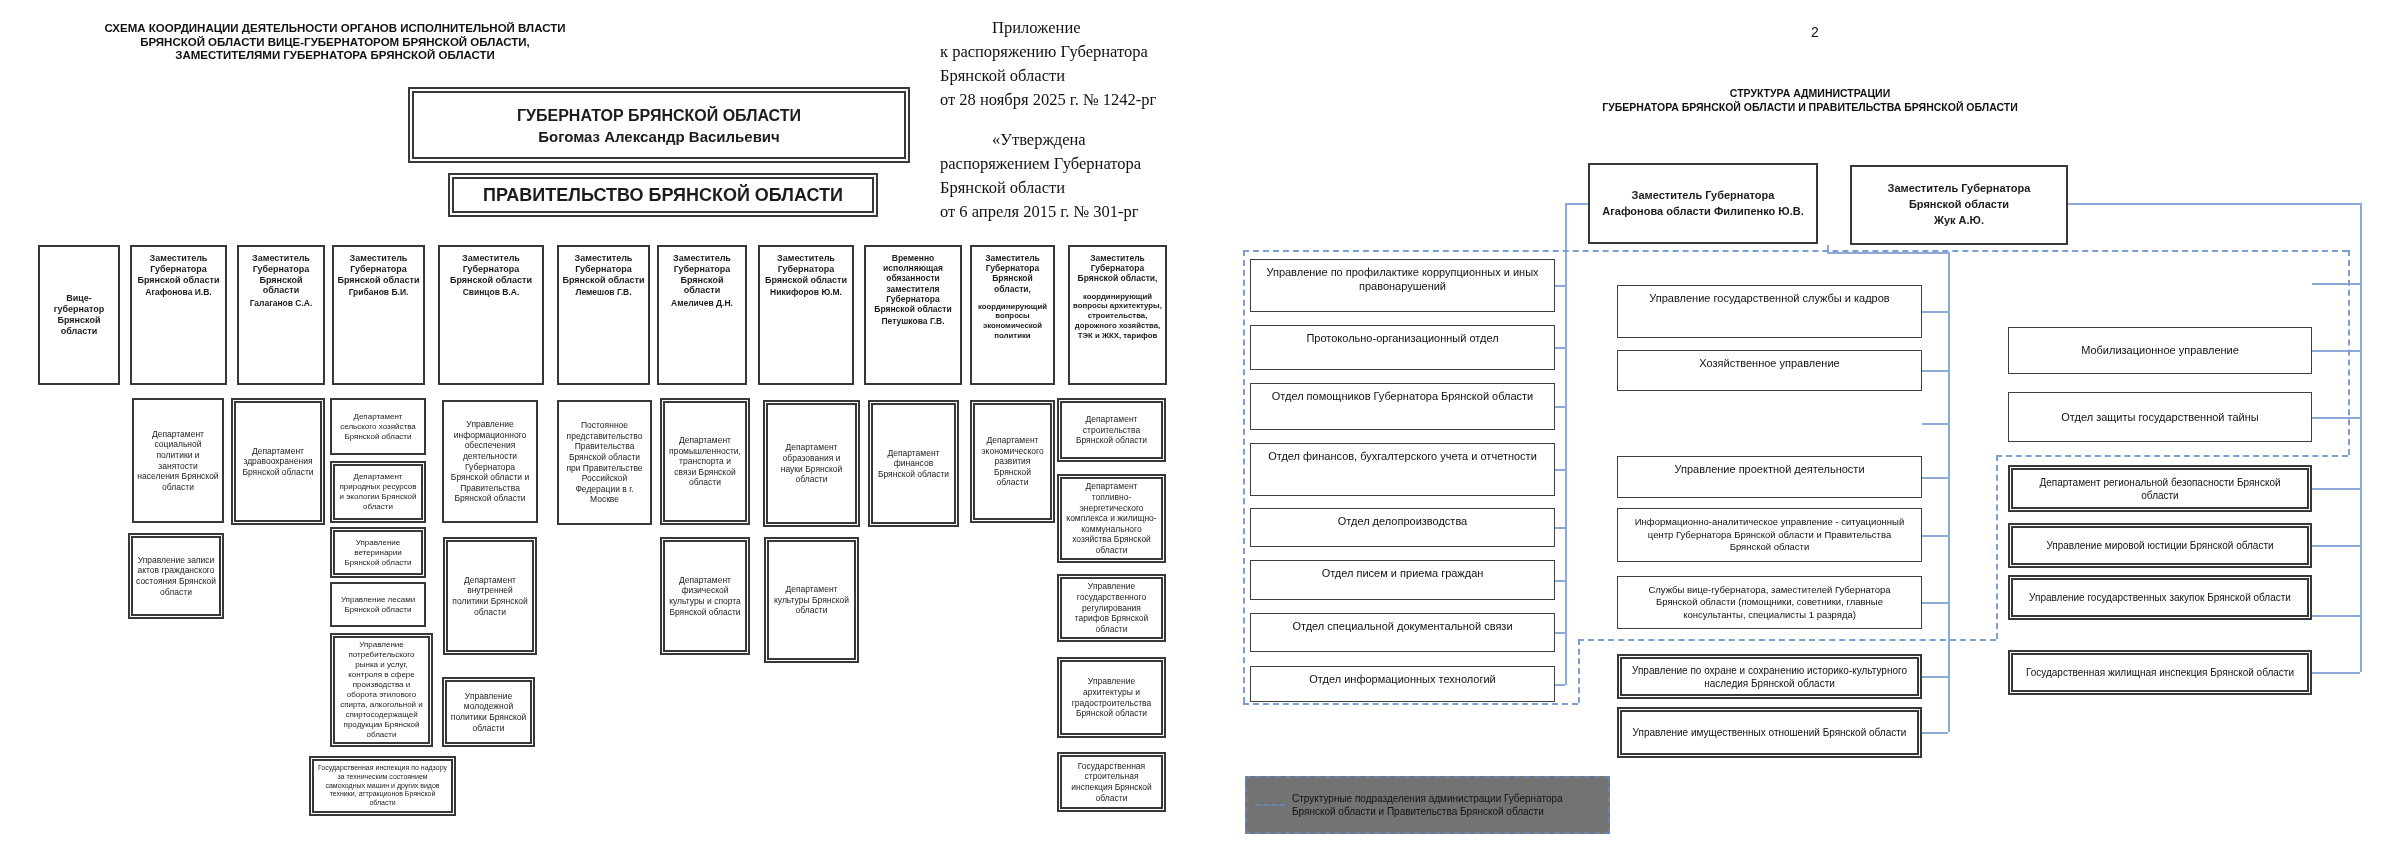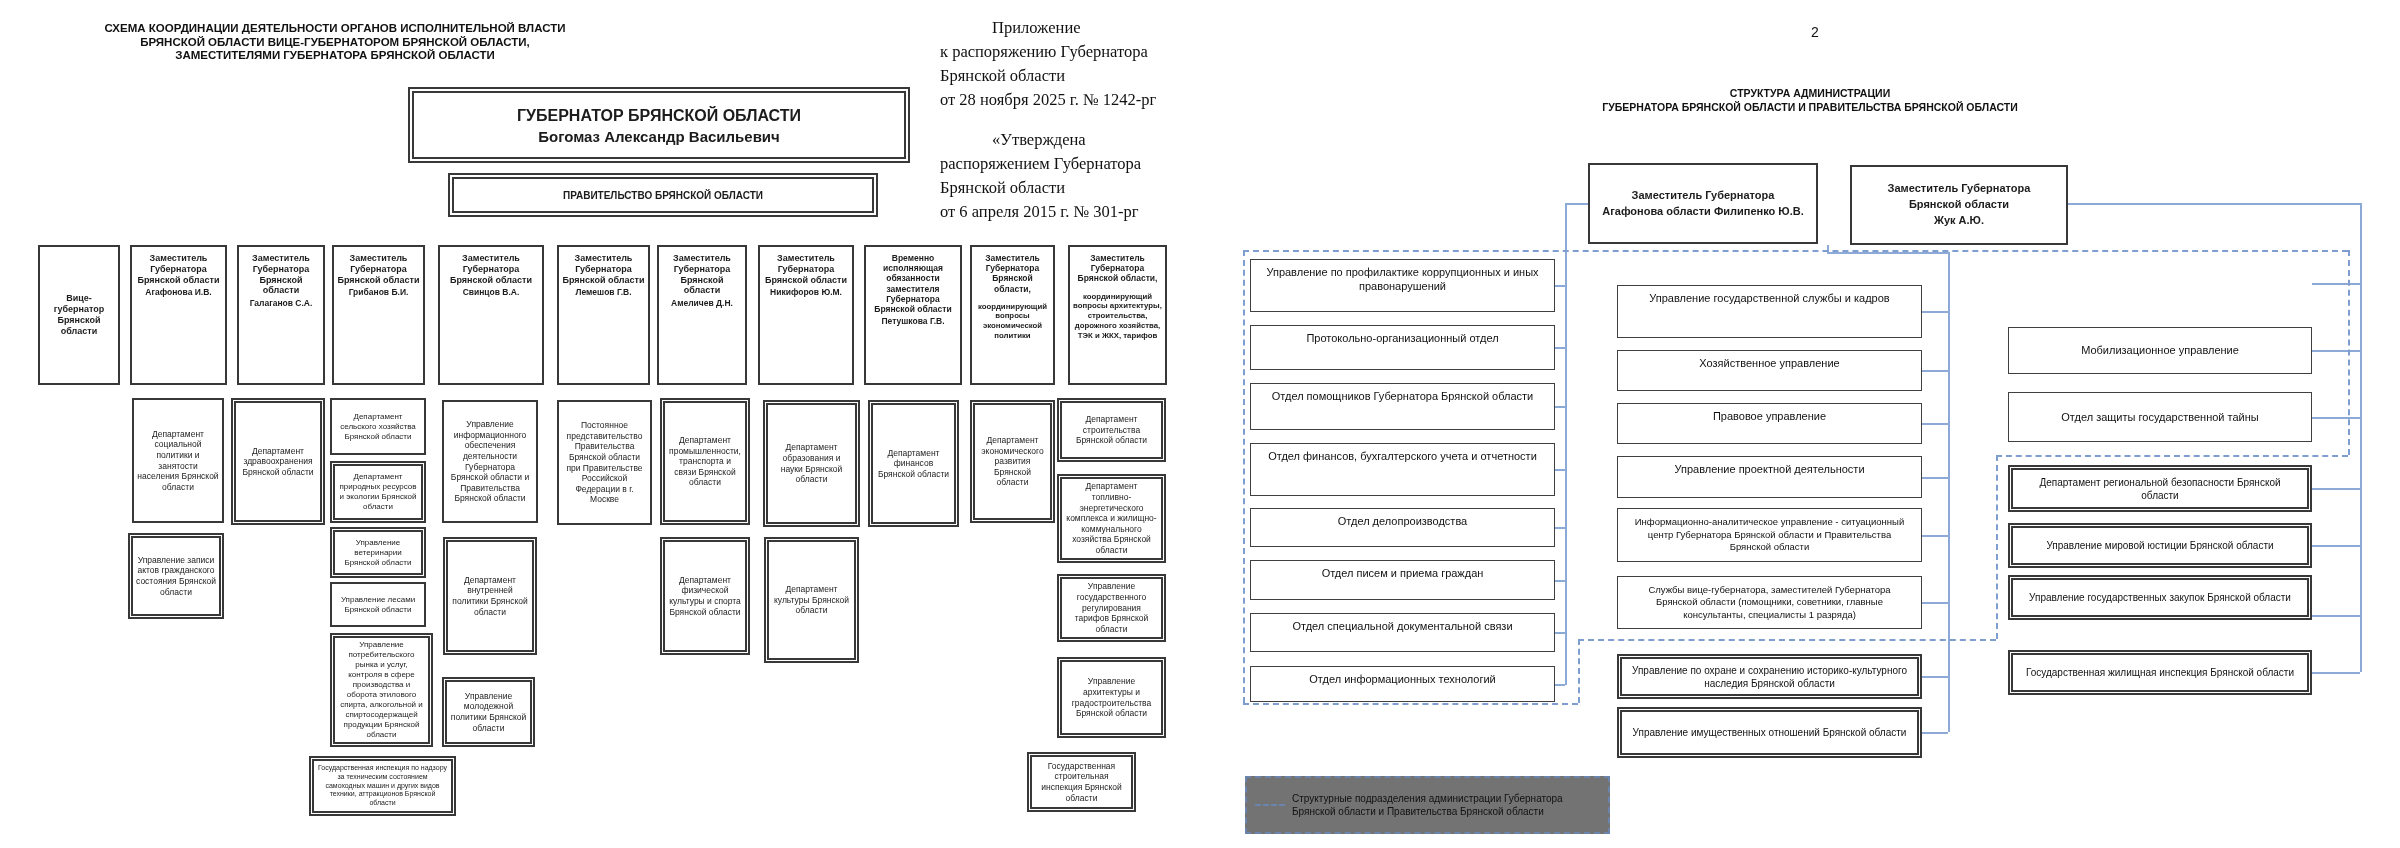--- a/index.html
+++ b/index.html
@@ -27,21 +27,21 @@
              font-size:11.5px;font-weight:bold;line-height:13.5px;color:#111;}
   .annex{position:absolute;left:940px;top:16px;width:300px;
          font-family:"Liberation Serif","DejaVu Serif",serif;font-size:16.5px;line-height:24px;color:#111;}
   .annex .ind{padding-left:52px;}
   .annex .gap{margin-top:16px;}
   .gov-box{left:408px;top:87px;width:502px;height:76px;border:6px double #383838;
            justify-content:flex-start;padding-top:13px;}
   .gov-t{font-size:16px;font-weight:bold;line-height:1.2;}
   .gov-n{font-size:15px;font-weight:bold;line-height:1.2;margin-top:3px;}
   .gvt-box{left:448px;top:173px;width:430px;height:44px;border:6px double #383838;
-           font-size:10px;font-weight:bold;}
+           font-size:18px;font-weight:bold;}
 
   
   .pagenum{position:absolute;left:1795px;top:24px;width:40px;text-align:center;font-size:14px;color:#111;}
   .r-title{position:absolute;left:1460px;top:86px;width:700px;text-align:center;
            font-size:10.5px;font-weight:bold;line-height:14px;color:#111;}
   .rdep{border-width:2px;font-weight:bold;font-size:11px;line-height:1.45;padding:0 10px;}
   .rdep .ln{display:block;}
   .rbox{position:absolute;box-sizing:border-box;background:#fff;border:1.5px solid #404040;
         display:flex;align-items:flex-start;justify-content:center;text-align:center;
         font-size:11px;line-height:1.3;padding:5px 10px 2px;color:#111;overflow:hidden;}
@@ -235,21 +235,21 @@
     </div>
   <div class="box unit dbl" style="left:1057px;top:474px;width:109px;height:89px">
       <span>Департамент топливно-энергетического комплекса и жилищно-коммунального хозяйства Брянской области</span>
     </div>
   <div class="box unit dbl" style="left:1057px;top:574px;width:109px;height:68px">
       <span>Управление государственного регулирования тарифов Брянской области</span>
     </div>
   <div class="box unit dbl" style="left:1057px;top:657px;width:109px;height:81px">
       <span>Управление архитектуры и градостроительства Брянской области</span>
     </div>
-  <div class="box unit dbl" style="left:1027px;top:752px;width:109px;height:60px">
+  <div class="box unit dbl" style="left:1057px;top:752px;width:109px;height:60px">
       <span>Государственная строительная инспекция Брянской области</span>
     </div>
 
   <div class="pagenum">2</div>
   <div class="r-title">
     <div>СТРУКТУРА АДМИНИСТРАЦИИ</div>
     <div>ГУБЕРНАТОРА БРЯНСКОЙ ОБЛАСТИ  И ПРАВИТЕЛЬСТВА БРЯНСКОЙ ОБЛАСТИ</div>
   </div>
 
   <div class="box rdep" style="left:1588px;top:163px;width:230px;height:81px">
@@ -286,23 +286,20 @@
   <div class="rbox" style="left:1250px;top:666px;width:305px;height:36px">
       <span>Отдел информационных технологий</span>
     </div>
 
   <div class="rbox" style="left:1617px;top:285px;width:305px;height:53px;padding-left:20px;padding-right:20px">
       <span>Управление государственной службы и кадров</span>
     </div>
   <div class="rbox" style="left:1617px;top:350px;width:305px;height:41px">
       <span>Хозяйственное управление</span>
     </div>
-  <div class="rbox" style="left:1617px;top:403px;width:305px;height:41px">
-      <span>Правовое управление</span>
-    </div>
   <div class="rbox" style="left:1617px;top:456px;width:305px;height:42px">
       <span>Управление проектной деятельности</span>
     </div>
   <div class="rbox sm c" style="left:1617px;top:508px;width:305px;height:54px">
       <span>Информационно-аналитическое управление - ситуационный центр Губернатора Брянской области и Правительства Брянской области</span>
     </div>
   <div class="rbox sm c" style="left:1617px;top:576px;width:305px;height:53px">
       <span>Службы вице-губернатора, заместителей Губернатора Брянской области  (помощники, советники, главные консультанты, специалисты 1 разряда)</span>
     </div>
   <div class="rbox dbl2" style="left:1617px;top:654px;width:305px;height:45px">

